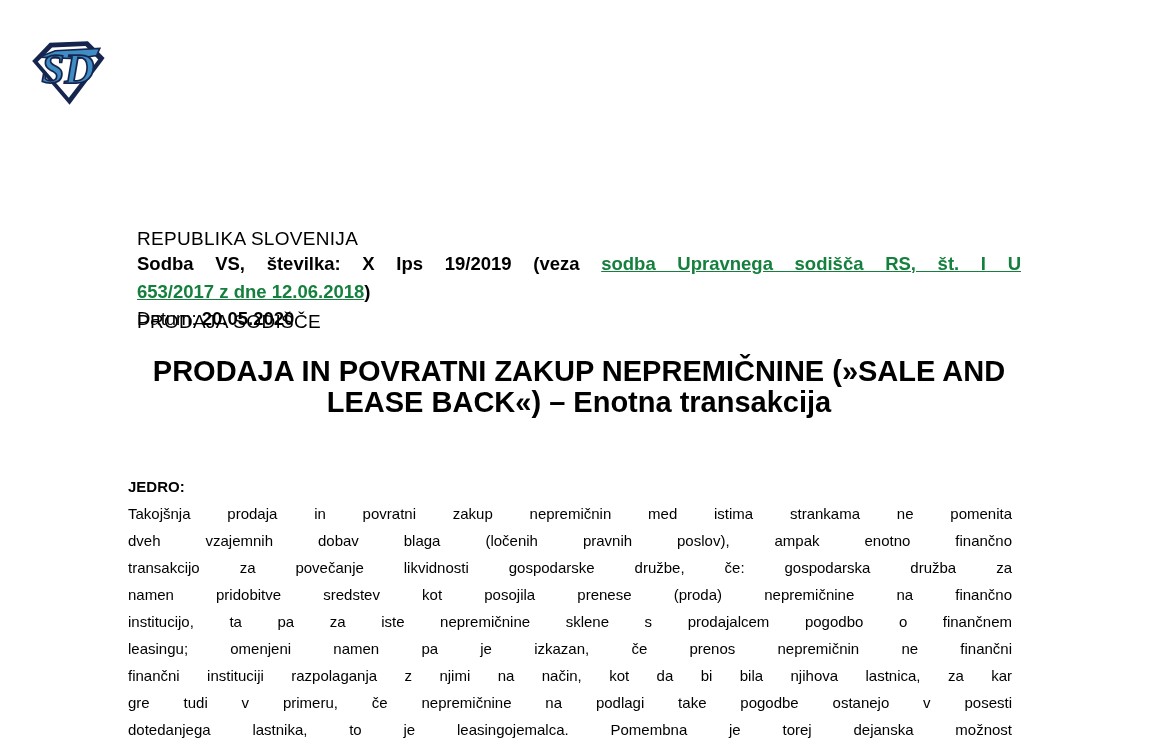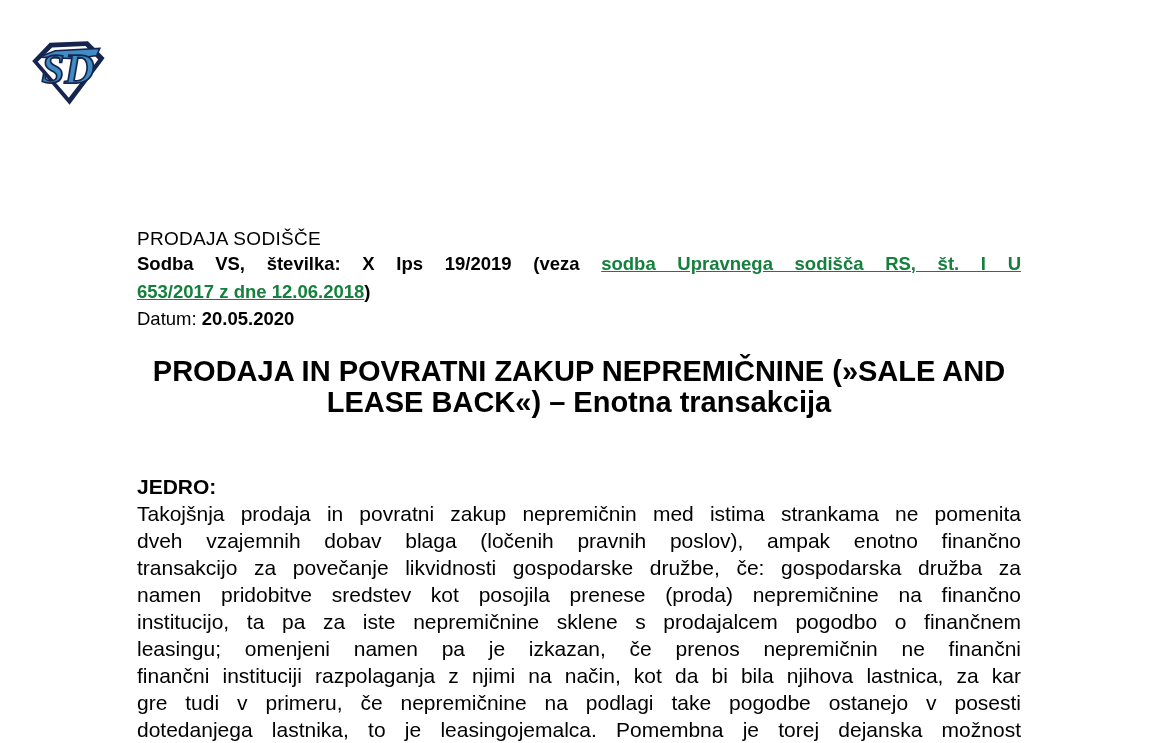--- a/index.html
+++ b/index.html
@@ -31,39 +31,40 @@
     cursor: pointer;
   }
   .date-line { font-weight: normal; }
   .date-line .date-value { font-weight: bold; }
   .title-block {
     position: absolute; left: 137px; top: 356px; width: 884px;
     text-align: center; font-weight: bold;
     font-size: 29px; line-height: 31px;
   }
   .jedro-block {
-    position: absolute; left: 137px; top: 473px; width: 884px;
-    font-size: 21px; line-height: 27px;
+    position: absolute; left: 128px; top: 473px; width: 884px;
+    font-size: 15px; line-height: 27px;
   }
   .jedro-heading { font-weight: bold; }
   .jline { text-align: justify; text-align-last: justify; }
 </style>
 </head>
 <body>
 
 <div class="logo">
   <svg viewBox="0 0 100 88" width="80" height="70">
     <path d="M 5 29 L 27 6 L 75 4 L 96 25 L 52 84 Z" fill="#16254e"></path>
     <path d="M 12 30 L 30 12 L 72 10 L 88 27 L 51 75 Z" fill="#ffffff"></path>
     <path d="M 14 24 L 34 16 L 90 13 L 86 22 L 60 26 Z" fill="#3f8dc4" stroke="#16254e" stroke-width="2"></path>
     <text x="50" y="56" text-anchor="middle" font-family="Liberation Serif, serif" font-size="52" font-weight="bold" font-style="italic" fill="#3f8dc4" stroke="#16254e" stroke-width="2.2">SD</text>
   </svg>
 </div>
 
 <div class="header-block">
+  <div>REPUBLIKA SLOVENIJA</div>
   <div>PRODAJA SODIŠČE</div>
 </div>
 
 <div class="case-block">
   <div class="case-line-justified"><span>Sodba VS, številka: X Ips 19/2019 (veza</span> <span class="doclink">sodba Upravnega sodišča RS, št. I U</span></div>
   <div><span class="doclink">653/2017 z dne 12.06.2018</span><span>)</span></div>
   <div class="date-line"><span>Datum:</span> <span class="date-value">20.05.2020</span></div>
 </div>
 
 <div class="title-block">

